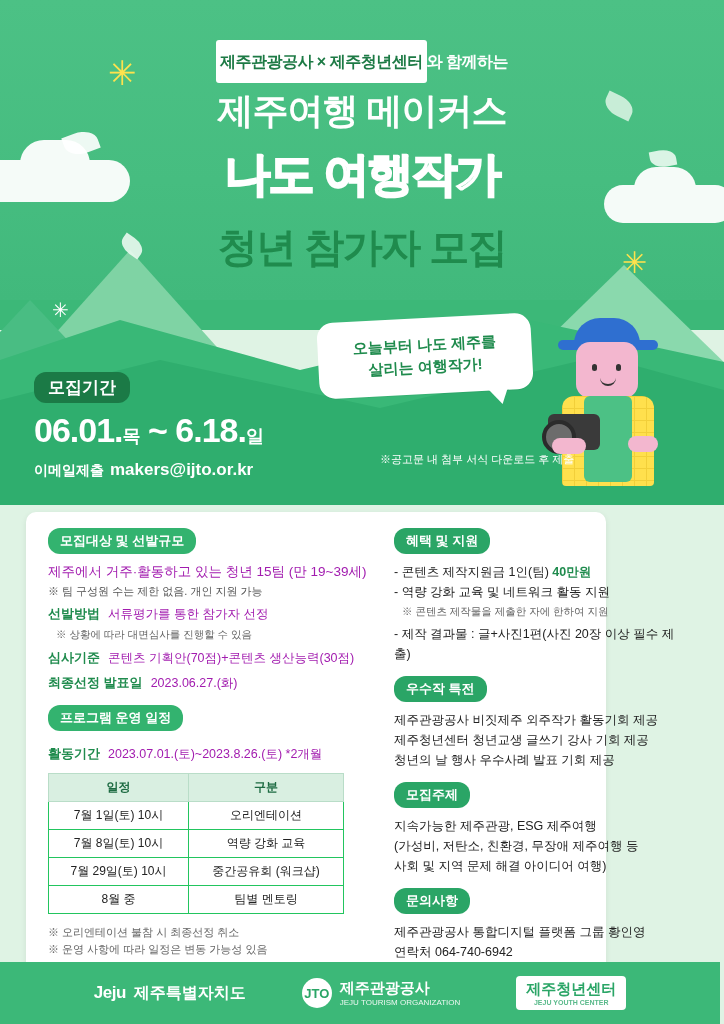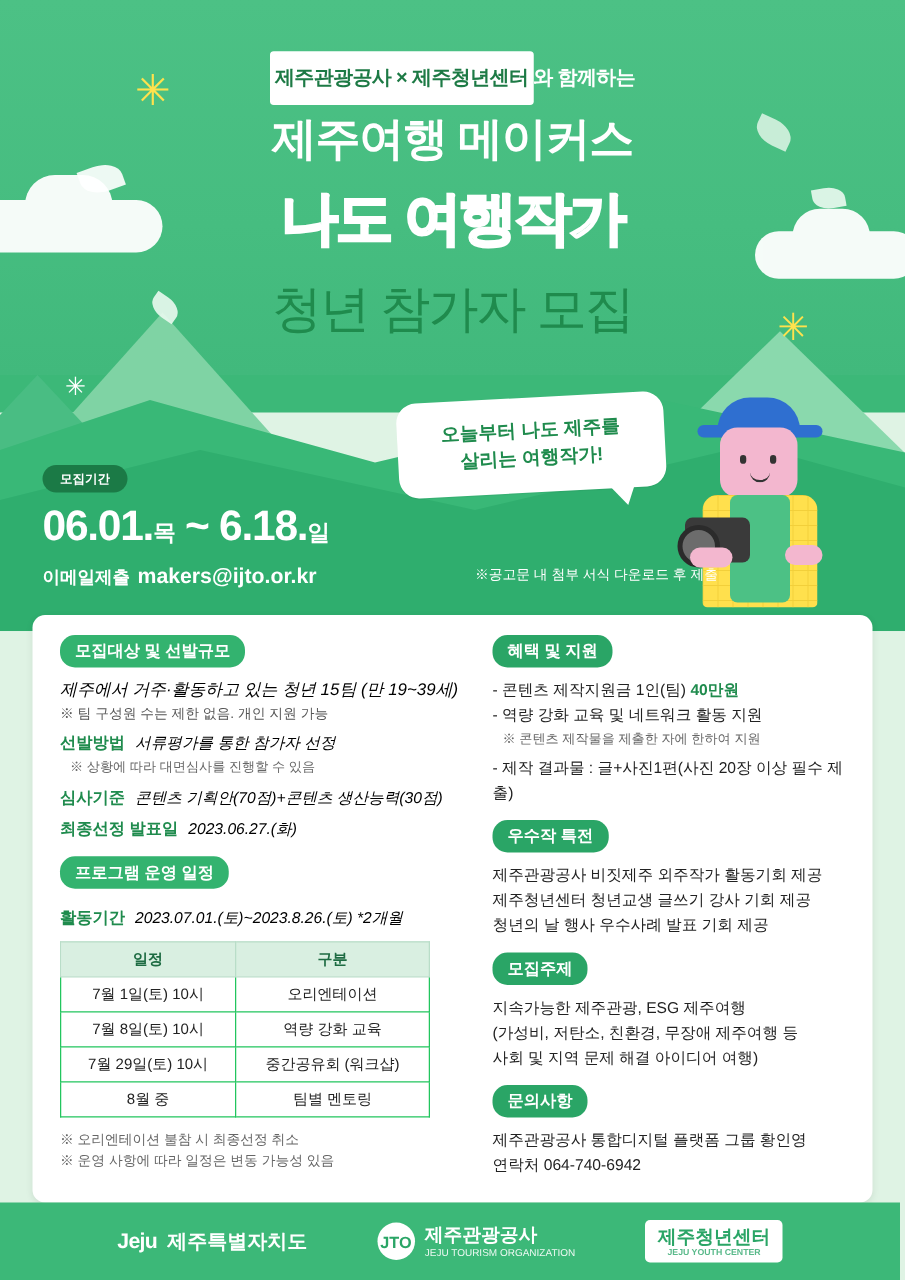--- a/index.html
+++ b/index.html
@@ -65,21 +65,21 @@
   .lf3{left:650px;top:150px;width:26px;height:17px;transform:rotate(-10deg);background:#eafaf0;}
   .lf4{left:120px;top:238px;width:24px;height:16px;transform:rotate(35deg);background:#eafaf0;}
 
   
   .header{position:absolute;left:0;top:0;width:724px;text-align:center;}
   .kicker{margin-top:52px;font-size:16px;font-weight:bold;color:#ffffff;letter-spacing:-.5px;}
   .kicker .hl{color:#1d7a45;background:#ffffff;border-radius:3px;padding:13px 4px;}
   .title1{margin-top:14px;font-size:36px;font-weight:bold;color:#ffffff;letter-spacing:-1px;}
   .title2{margin-top:8px;font-size:46px;font-weight:bold;color:#eaf7ef;letter-spacing:-2px;
           -webkit-text-stroke:2px #ffffff;color:transparent;}
-  .title3{margin-top:14px;font-size:40px;font-weight:normal;color:#1f8b4d;letter-spacing:-1.5px;}
+  .title3{margin-top:14px;font-size:40px;font-weight:bold;color:#1f8b4d;letter-spacing:-1.5px;}
 
   
   .bubble{
     position:absolute;left:318px;top:318px;width:214px;height:76px;
     background:#ffffff;border-radius:16px;
     display:flex;flex-direction:column;justify-content:center;align-items:center;
     color:#1f8b4d;font-size:15px;font-weight:bold;line-height:1.5;
     transform:rotate(-3deg);
     box-shadow:0 1px 0 rgba(0,0,0,.04);
   }
@@ -101,45 +101,45 @@
     background-size:12px 12px;}
   .ch-vest{position:absolute;left:52px;top:78px;width:48px;height:86px;background:#4cc185;border-radius:6px;}
   .ch-cam{position:absolute;left:16px;top:96px;width:52px;height:36px;background:#3a3a3a;border-radius:6px;}
   .ch-lens{position:absolute;left:10px;top:102px;width:26px;height:26px;background:#6c6c6c;border-radius:50%;border:4px solid #2b2b2b;}
   .ch-arm{position:absolute;left:20px;top:120px;width:34px;height:16px;background:#f3b7cf;border-radius:8px;}
   .ch-arm2{position:absolute;left:96px;top:118px;width:30px;height:16px;background:#f3b7cf;border-radius:8px;}
 
   
   .period{position:absolute;left:34px;top:372px;width:330px;color:#ffffff;}
   .period-badge{
-    display:inline-block;background:#1b7a46;color:#ffffff;font-size:10px;font-weight:bold;
+    display:inline-block;background:#1b7a46;color:#ffffff;font-size:17px;font-weight:bold;
     padding:4px 14px;border-radius:12px;
   }
   .period-dates{margin-top:8px;font-size:34px;font-weight:bold;letter-spacing:-1px;color:#ffffff;}
   .period-dates .sm{font-size:18px;}
   .email-row{margin-top:10px;font-size:14px;color:#ffffff;}
   .email-row .lbl{font-weight:bold;}
   .email-row .addr{font-size:17px;font-weight:bold;margin-left:6px;}
   .note-inline{position:absolute;left:380px;top:452px;font-size:11px;color:#ffffff;}
 
   
   .card{
-    position:absolute;left:26px;top:492px;width:672px;height:470px;
+    position:absolute;left:26px;top:512px;width:580px;height:470px;
     background:#ffffff;border-radius:10px;
     box-shadow:0 2px 6px rgba(0,0,0,.08);
   }
   .col-left{position:absolute;left:22px;top:16px;width:330px;}
   .col-right{position:absolute;left:368px;top:16px;width:290px;}
 
   .sec-badge{
     display:inline-block;background:#33b36f;color:#ffffff;font-size:13px;font-weight:bold;
     padding:4px 12px;border-radius:12px;margin-bottom:8px;
   }
   .sec-badge.alt{background:#2aa566;}
-  .line{font-size:12.5px;color:#000000;line-height:1.55;font-style:italic;}
+  .line{font-size:12.5px;color:#a21caf;line-height:1.55;}
   .line.big{font-size:13.5px;}
   .note{font-size:11px;color:#555;line-height:1.5;}
   .sub-label{color:#1f8b4d;font-weight:bold;font-size:13px;}
   .row-flex{display:flex;gap:8px;align-items:flex-start;margin-top:6px;}
 
   table.schedule{
     border-collapse:collapse;width:296px;margin-top:8px;font-size:12px;
   }
   table.schedule th{
     background:#d9efe1;border:1px solid #b9ddc8;color:#1d6b42;font-weight:bold;

